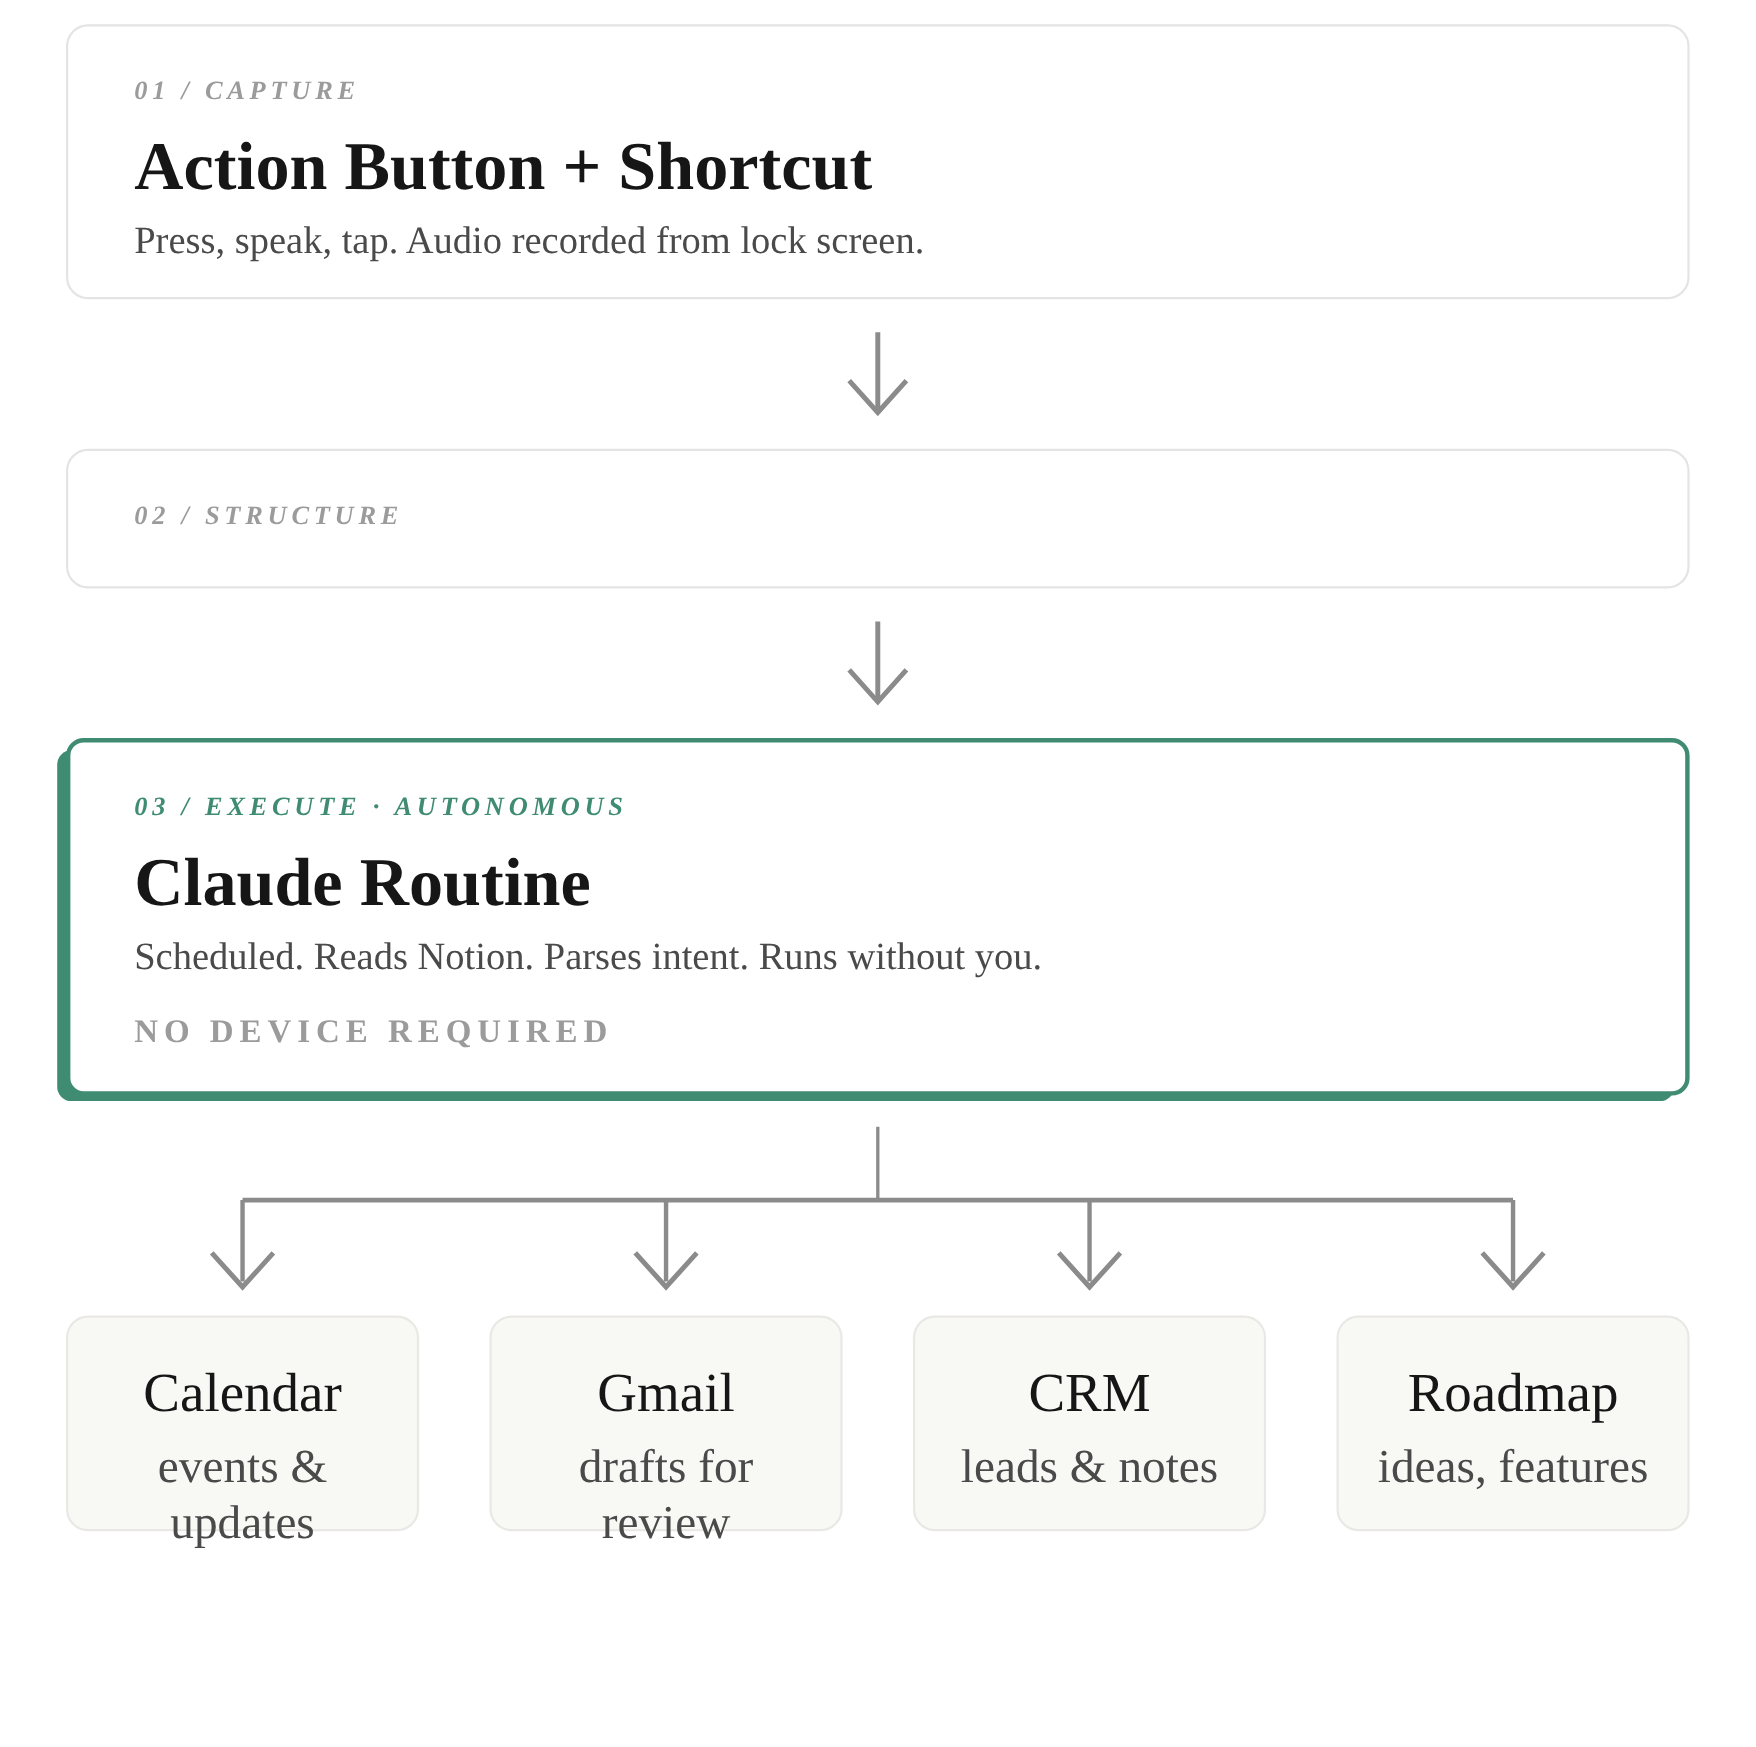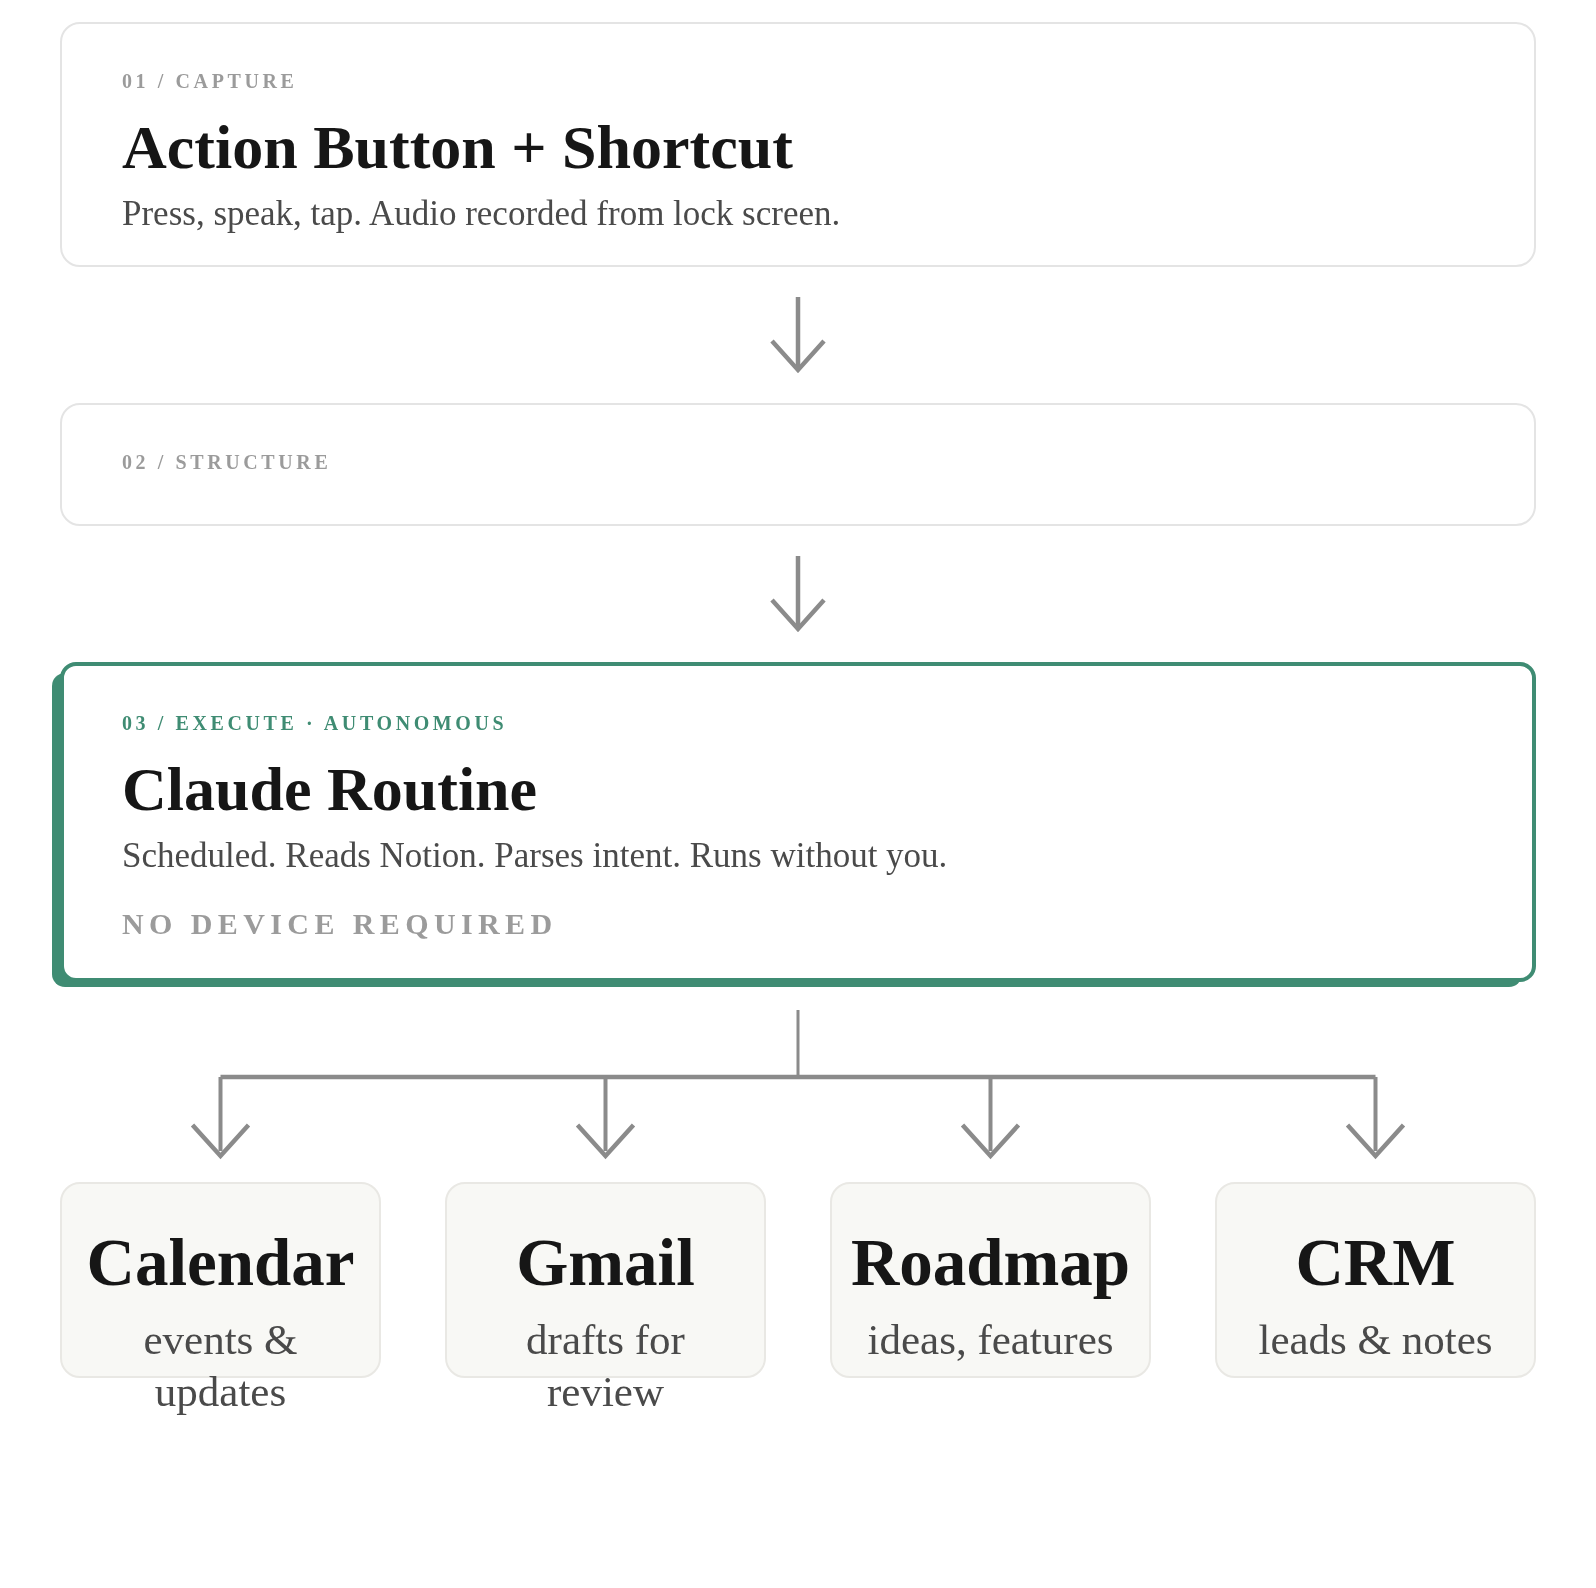--- a/index.html
+++ b/index.html
@@ -31,26 +31,27 @@
     border-radius:20px;
     padding:46px 60px 30px 60px;
   }
   .step-card.active{
     border:4px solid var(--accent-green);
     border-radius:16px;
     box-shadow:-11px 8px 0 -3px var(--accent-green);
     padding:46px 58px 36px 58px;
   }
   .step-label{
-    font-size:20px;
+    font-size:24px;
     line-height:1.15;
     font-weight:bold;
     letter-spacing:0.18em;
     color:var(--label-gray);
     margin-bottom:20px;
+    font-style:italic;
   }
   .step-card.active .step-label{color:var(--accent-green);}
   .step-title{
     font-size:62px;
     line-height:1.1;
     font-weight:bold;
     color:var(--title-black);
     margin-bottom:12px;
   }
   .step-desc{
@@ -90,23 +91,23 @@
   .output-card{
     flex:1;
     background:var(--box-bg);
     border:2px solid var(--box-border);
     border-radius:20px;
     padding:38px 16px;
     text-align:center;
     height:196px;
   }
   .output-title{
-    font-size:67px;
+    font-size:50px;
     line-height:1.2;
-    font-weight:bold;
+    font-weight:normal;
     color:var(--title-black);
   }
   .output-sub{
     font-size:43px;
     line-height:1.2;
     color:var(--body-gray);
     margin-top:12px;
   }
 </style>
 </head>
@@ -166,22 +167,22 @@
   <div class="outputs">
     <div class="output-card">
       <div class="output-title">Calendar</div>
       <div class="output-sub">events &amp; updates</div>
     </div>
     <div class="output-card">
       <div class="output-title">Gmail</div>
       <div class="output-sub">drafts for review</div>
     </div>
     <div class="output-card">
+      <div class="output-title">CRM</div>
+      <div class="output-sub">leads &amp; notes</div>
+    </div>
+    <div class="output-card">
       <div class="output-title">Roadmap</div>
       <div class="output-sub">ideas, features</div>
-    </div>
-    <div class="output-card">
-      <div class="output-title">CRM</div>
-      <div class="output-sub">leads &amp; notes</div>
     </div>
   </div>
 
 </div>
 
 </body></html>

